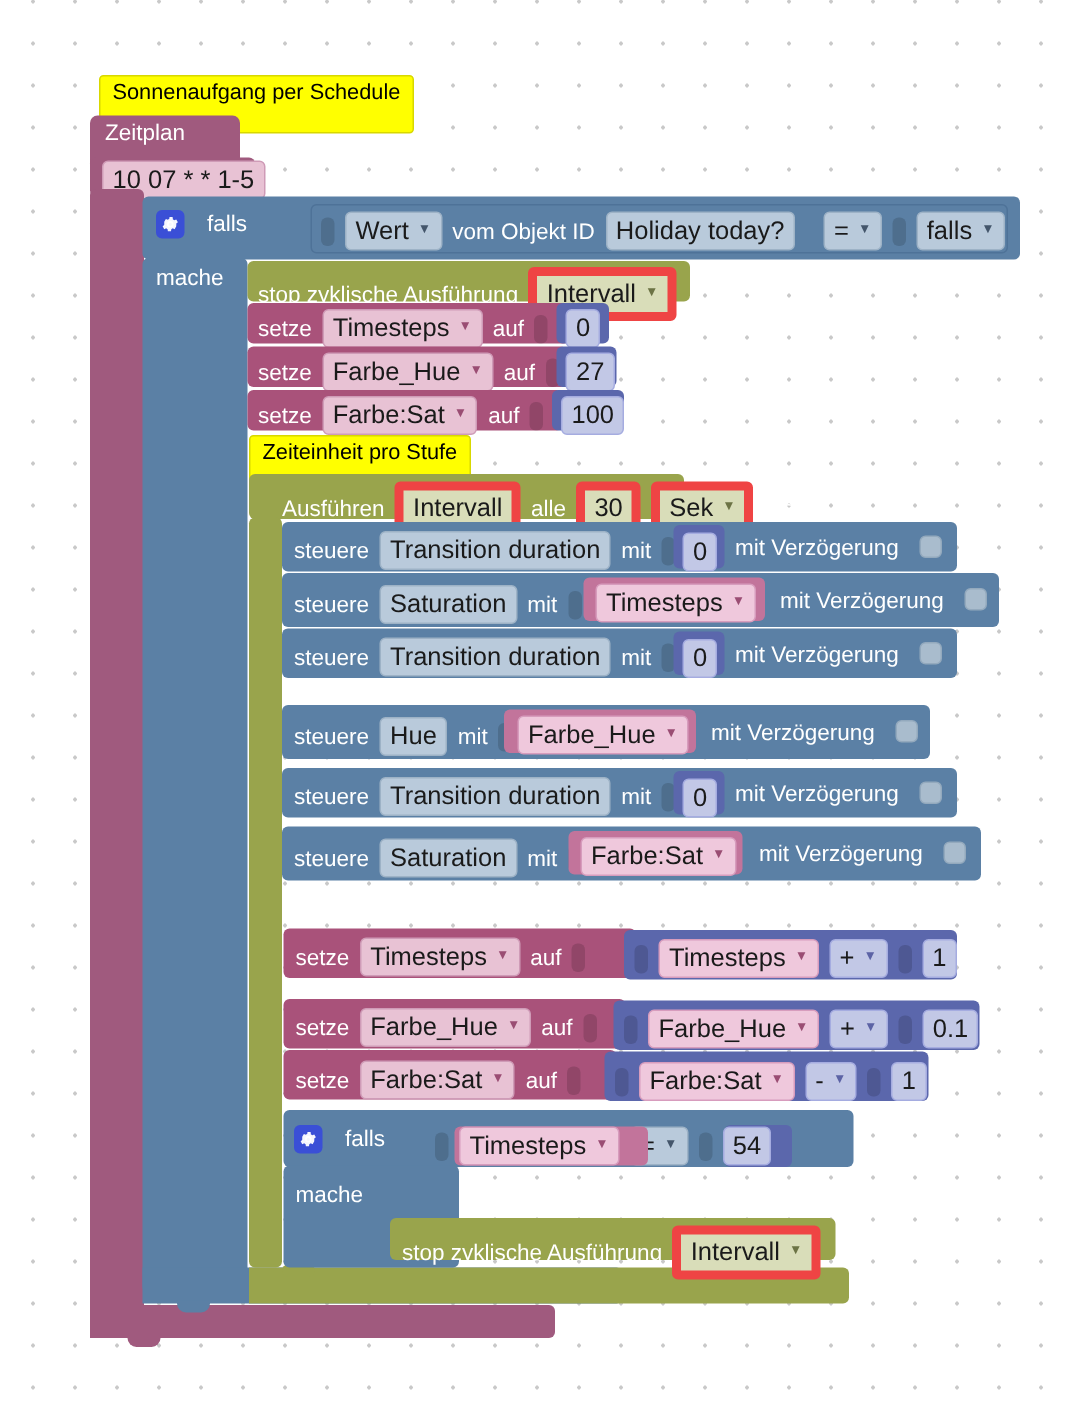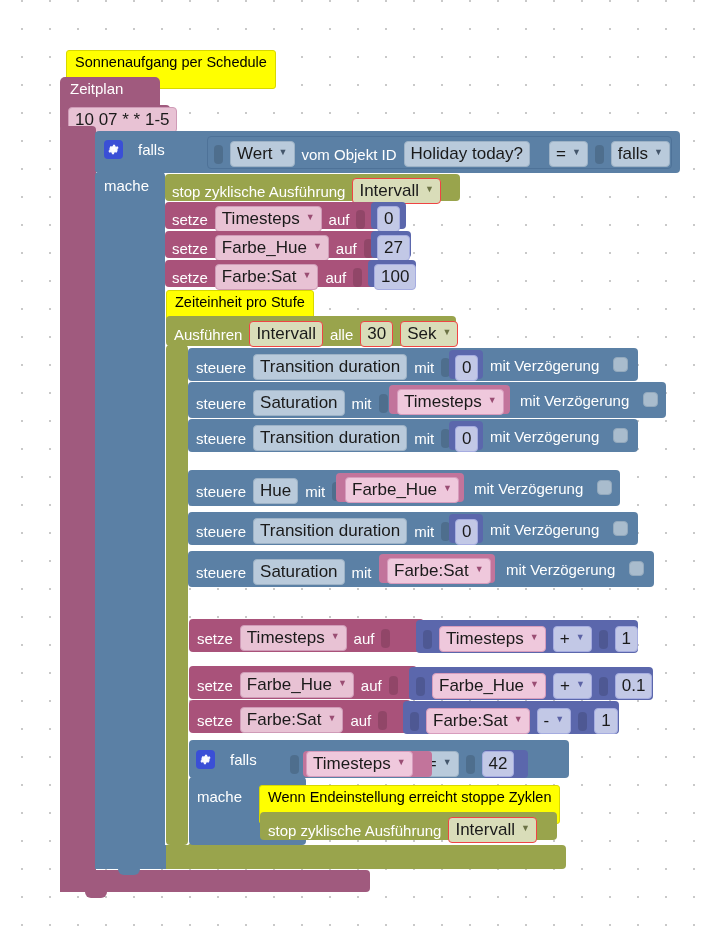--- a/index.html
+++ b/index.html
@@ -27,21 +27,21 @@
   .c-num   { background:#5b67ac; }          
   .c-varget{ background:#c2749b; }          
 
   
   .f {
     display:inline-flex; align-items:center; justify-content:center;
     border-radius:4px; padding:1px 6px 2px;
     font-size:17px; color:#1a1a1a; line-height:1.25;
     white-space:nowrap;
   }
-  .f-green  { background:#d9ddb9; border:1px solid #ef4444; }
+  .f-green  { background:#d9ddb9; border:6px solid #ef4444; }
   .f-rose   { background:#e8c2d4; border:1px solid #cf9bb7; }
   .f-lav    { background:#c2c8e6; border:1px solid #a5ace0; }
   .f-blue   { background:#b9cadb; border:1px solid #9db2c6; }
   .f-pink2  { background:#efc8dc; border:1px solid #d79cbd; }
   .dd::after{ content:"▼"; font-size:9px; margin-left:6px; color:#44566b; position:relative; top:-1px; }
   .dd-g::after{ color:#6c7345; }
   .dd-r::after{ color:#9a4d73; }
   .dd-l::after{ color:#5c63a5; }
 
   .lbl { color:#ffffff; font-size:15px; white-space:nowrap; }
@@ -150,21 +150,21 @@
     <span class="f f-rose dd dd-r">Farbe:Sat</span>
     <span class="lbl">auf</span>
     <span class="socket"></span>
   </div>
   <div class="blk c-num" style="left:368px; top:260px; width:48px; height:27px;"></div>
   <div class="f f-lav" style="position:absolute; left:374px; top:264px; min-width:34px;">100</div>
 
   <div class="cmt" style="left:166px; top:290px;">Zeiteinheit pro Stufe</div>
 
   <div class="blk c-act" style="left:166px; top:316px; width:290px; height:30px;"></div>
-  <div class="row" style="position:absolute; left:174px; top:321px;justify-content:center;">
+  <div class="row" style="position:absolute; left:188px; top:321px;justify-content:center;">
     <span class="lbl">Ausführen</span>
     <span class="f f-green">Intervall</span>
     <span class="lbl">alle</span>
     <span class="f f-green">30</span>
     <span class="f f-green dd dd-g">Sek</span>
     <span class="lbl">ms</span>
   </div>
   <div class="blk c-act" style="left:166px; top:345px; width:22px; height:500px;"></div>
   <div class="blk c-act" style="left:166px; top:845px; width:400px; height:24px; border-radius:0 4px 4px 0;"></div>
   <div class="blk c-act" style="left:188px; top:843px; width:22px; height:8px;"></div>
@@ -301,29 +301,28 @@
         <path fill="#ffffff" d="M19.4 13a7.6 7.6 0 000-2l2-1.6-2-3.4-2.4 1a7.7 7.7 0 00-1.7-1L14.9 3h-3.8l-.4 2.6c-.6.2-1.2.6-1.7 1l-2.4-1-2 3.4L4.6 11a7.6 7.6 0 000 2l-2 1.6 2 3.4 2.4-1c.5.4 1.1.8 1.7 1l.4 2.6h3.8l.4-2.6c.6-.2 1.2-.6 1.7-1l2.4 1 2-3.4L19.4 13z" opacity="0.95"></path>
       </svg>
     </span>
     <span class="lbl" style="margin-left:8px;">falls</span>
   </div>
   <div class="row" style="position:absolute; left:290px; top:751px;">
     <span class="socket"></span>
     <span class="f f-pink2 dd dd-r" style="position:relative; z-index:2;">Timesteps</span>
     <span class="f f-blue dd">=</span>
     <span class="socket"></span>
-    <span class="f f-lav" style="min-width:24px; position:relative; z-index:2;">42</span>
+    <span class="f f-lav" style="min-width:24px; position:relative; z-index:2;">54</span>
   </div>
   <div class="blk c-varget" style="left:303px; top:751px; width:129px; height:26px;"></div>
   <div class="blk c-num" style="left:483px; top:750px; width:45px; height:28px;"></div>
 
   <div class="blk c-ctrl" style="left:189px; top:777px; width:117px; height:68px;"></div>
   <div class="lbl" style="position:absolute; left:197px; top:788px;">mache</div>
 
-  <div class="cmt" style="left:259px; top:785px;">Wenn Endeinstellung erreicht stoppe Zyklen</div>
 
   <div class="blk c-act" style="left:260px; top:812px; width:297px; height:28px;"></div>
   <div class="row" style="position:absolute; left:268px; top:817px;">
     <span class="lbl">stop zyklische Ausführung</span>
     <span class="f f-green dd dd-g">Intervall</span>
   </div>
 
 </div>
 
 </body></html>

